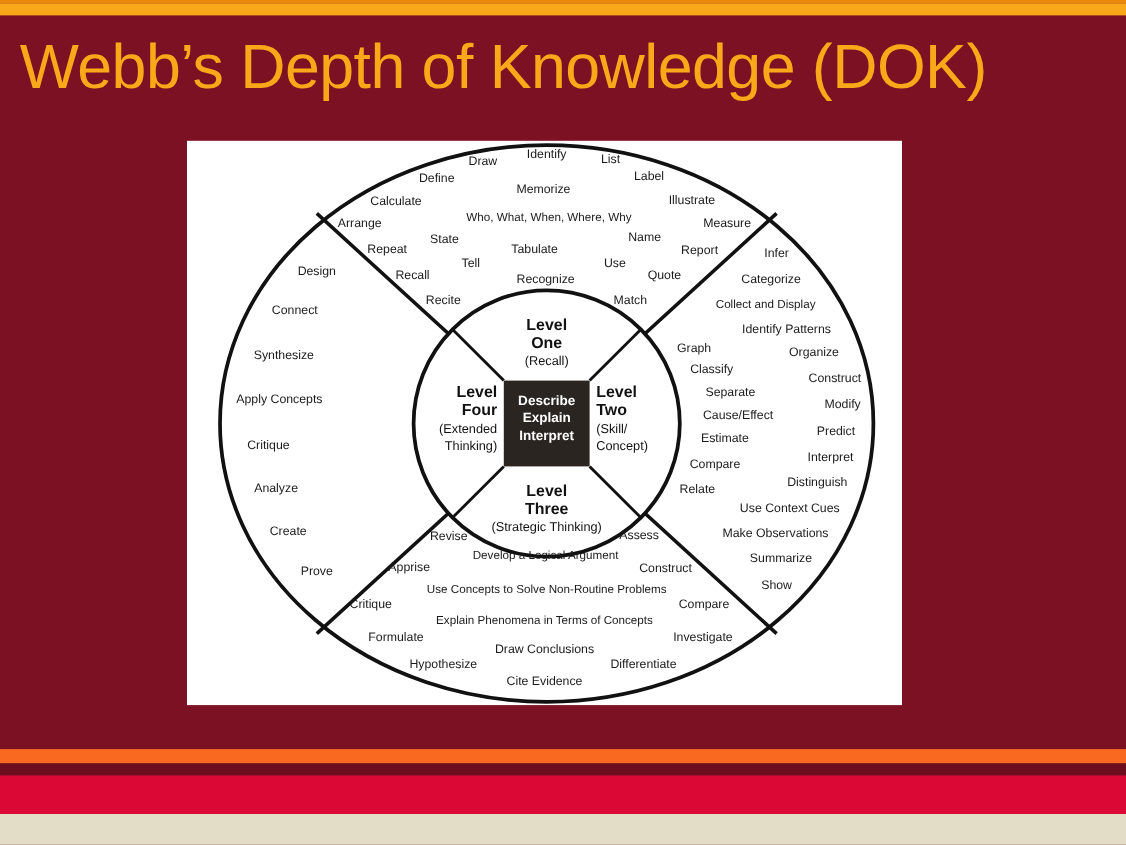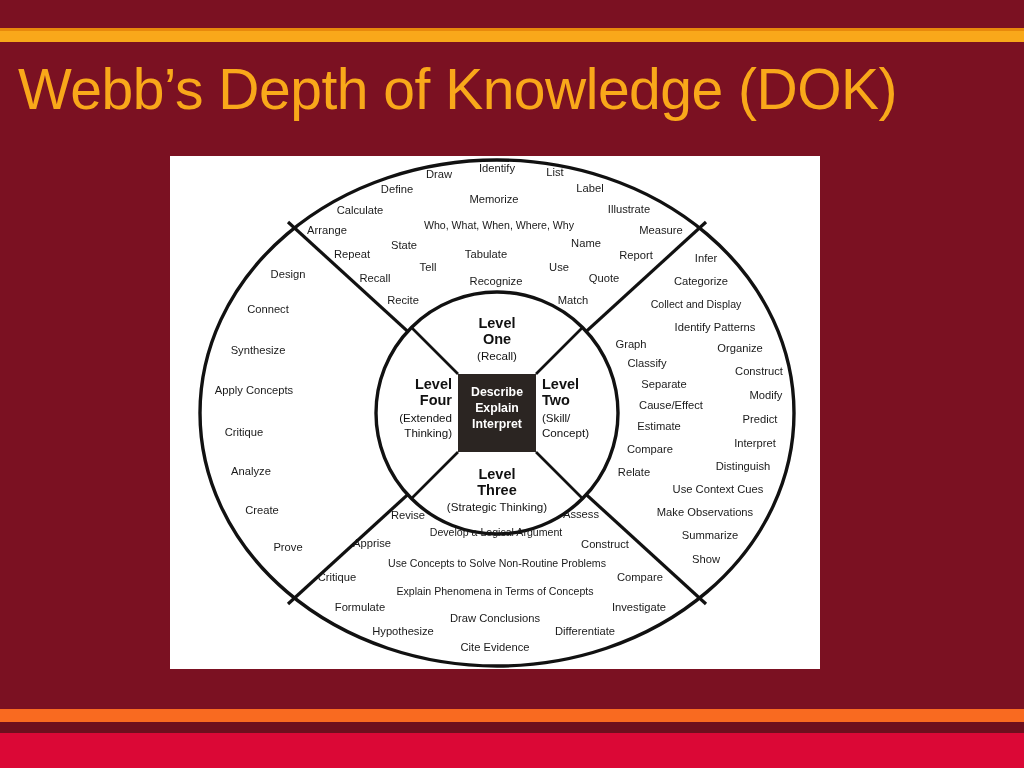--- a/index.html
+++ b/index.html
@@ -2,21 +2,21 @@
 <html><head>
 <meta charset="utf-8">
 <style>
   html,body{margin:0;padding:0;}
   body{
     width:1024px;height:768px;overflow:hidden;
     background:#7b1122;
     font-family:"Liberation Sans", sans-serif;
     position:relative;
   }
-  #slide{position:absolute;inset:0;background:#7b1122;margin-top:28px;}
+  #slide{position:absolute;inset:0;background:#7b1122;}
 
   
   .band{position:absolute;left:0;width:1024px;}
   #band-top-thin{top:0;height:3px;background:#e8890c;}
   #band-top-orange{top:3px;height:11px;background:#f9a81a;}
   #band-bottom-maroon{top:670px;height:11px;background:#7b1122;}
   #band-bottom-orange{top:681px;height:13px;background:#f96a20;}
   #band-bottom-dark{top:694px;height:11px;background:#6d0f1e;}
   #band-bottom-crimson{top:705px;height:35px;background:#db0836;}
   #band-bottom-beige{top:740px;height:28px;background:#e3dcc6;}

